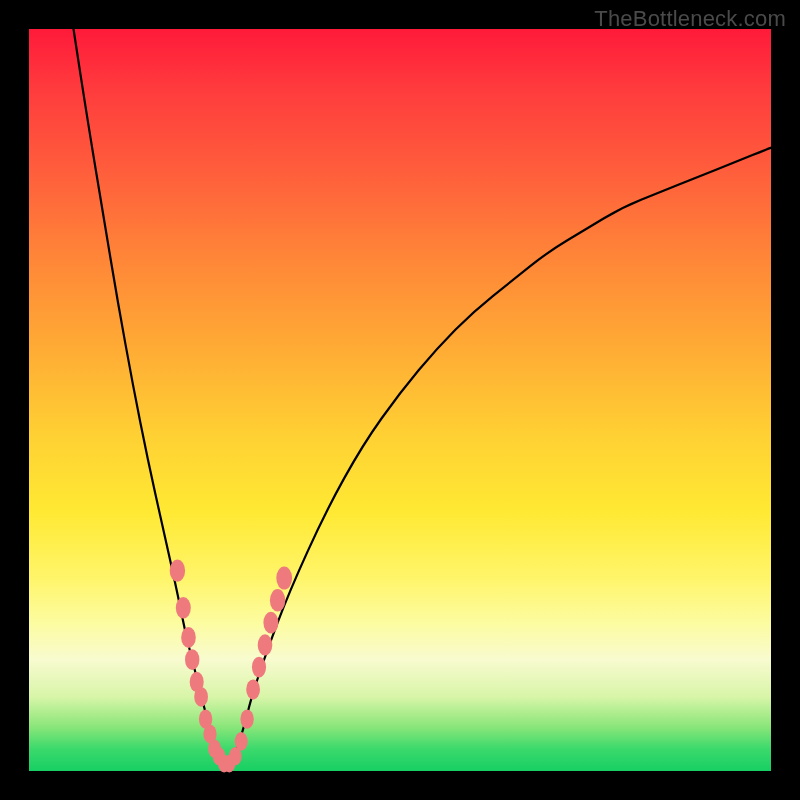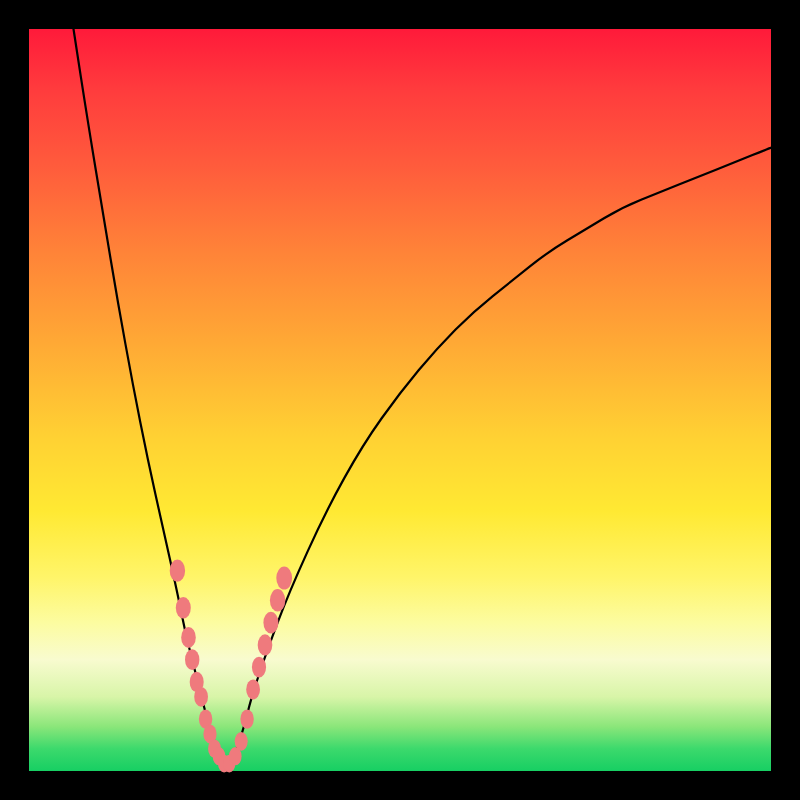--- a/index.html
+++ b/index.html
@@ -100,13 +100,14 @@
           <ellipse cx="224.1" cy="660.4" rx="6.9" ry="10.0" class="marker"></ellipse>
           <ellipse cx="230.0" cy="638.1" rx="7.1" ry="10.3" class="marker"></ellipse>
           <ellipse cx="236.0" cy="615.9" rx="7.3" ry="10.6" class="marker"></ellipse>
           <ellipse cx="241.9" cy="593.6" rx="7.5" ry="10.9" class="marker"></ellipse>
           <ellipse cx="248.6" cy="571.3" rx="7.7" ry="11.2" class="marker"></ellipse>
           <ellipse cx="255.2" cy="549.1" rx="7.9" ry="11.5" class="marker"></ellipse>
         </g>
     </svg>
 
   </div>
+  <div class="watermark">TheBottleneck.com</div>
 </div>
 
 </body></html>

